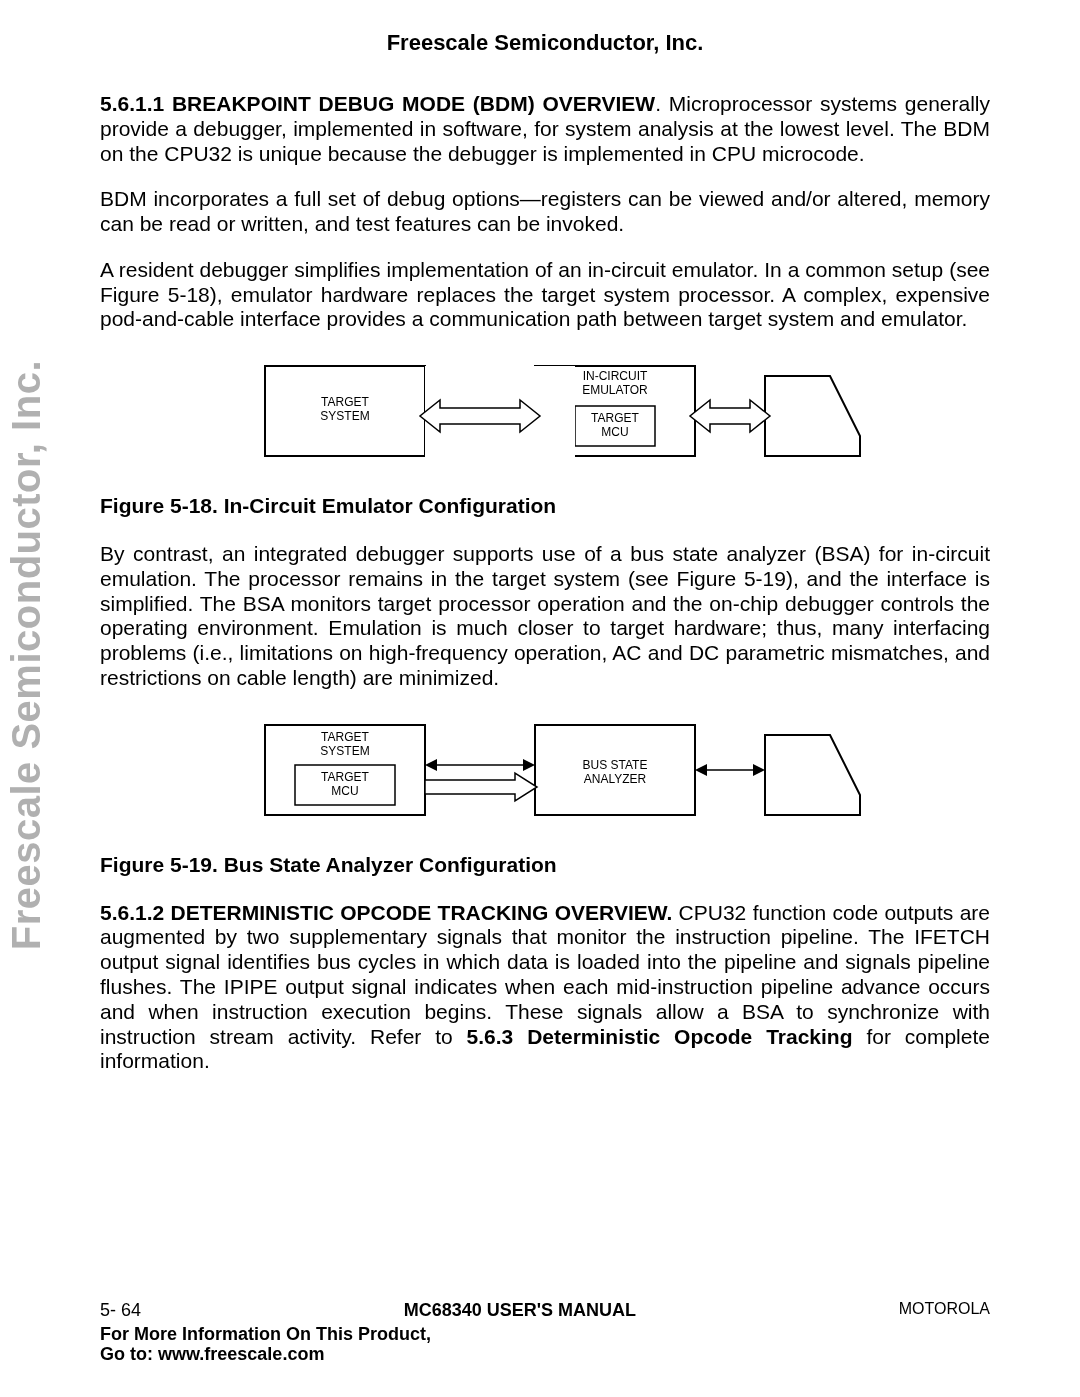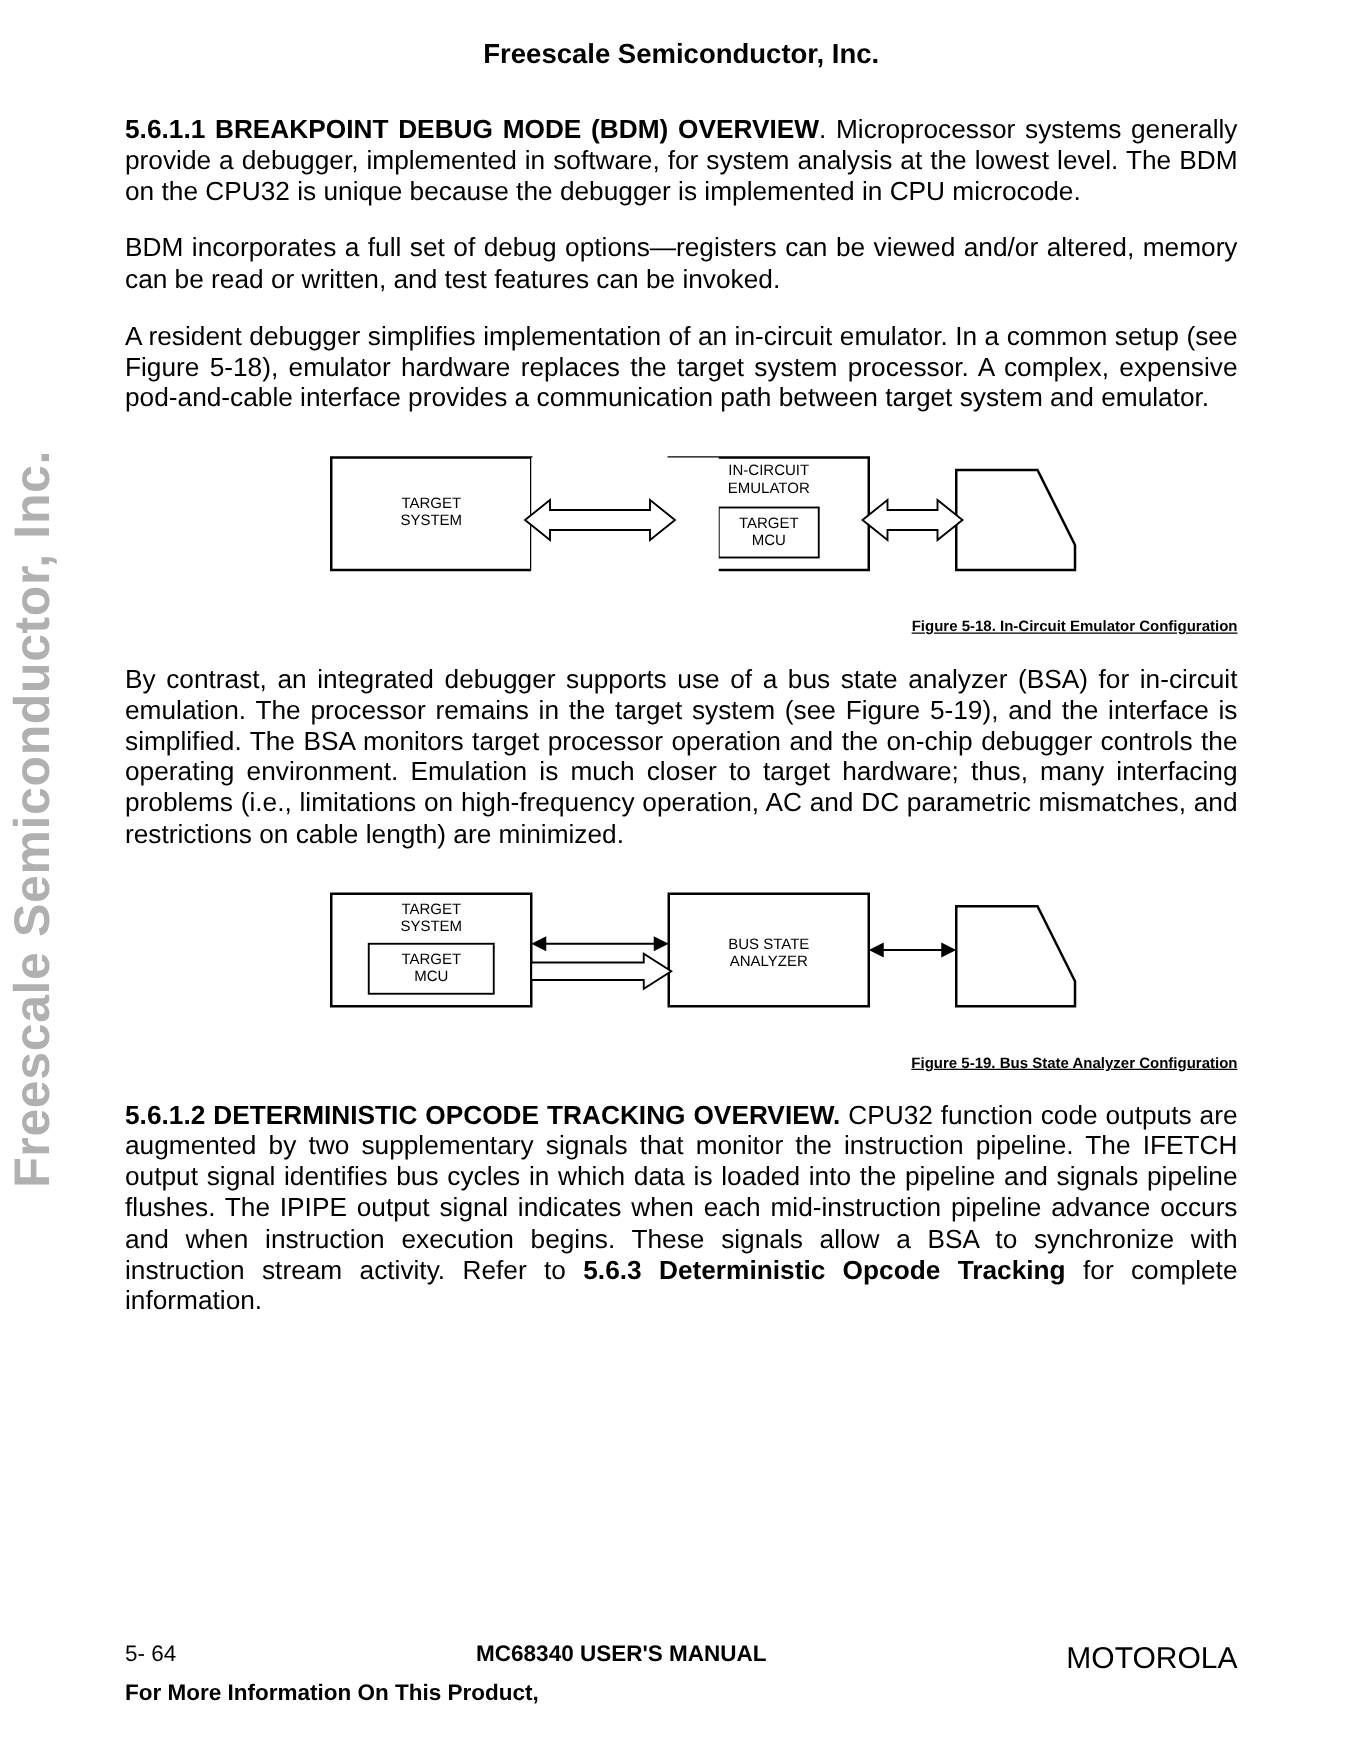--- a/index.html
+++ b/index.html
@@ -29,25 +29,24 @@
   .body-text {
     font-size: 21px;
     text-align: justify;
     line-height: 1.18;
     margin-bottom: 18px;
   }
   .section-inline-title {
     font-weight: bold;
   }
   .fig-caption {
-    text-align: right;
+    text-align: left;
     font-weight: bold;
-    font-size: 12px;
+    font-size: 21px;
     margin: 18px 0 24px 0;
-    text-decoration: underline;
   }
   .figure {
     width: 100%;
     display: flex;
     justify-content: center;
     margin-top: 24px;
   }
   .figure svg {
     display: block;
   }
@@ -67,21 +66,21 @@
     margin-bottom: 4px;
   }
   .footer-left {
     font-size: 18px;
   }
   .footer-center {
     font-weight: bold;
     font-size: 18px;
   }
   .footer-right {
-    font-size: 24px;
+    font-size: 16px;
   }
   .footer-info {
     font-weight: bold;
     font-size: 18px;
     line-height: 1.1;
   }
   .watermark {
     position: absolute;
     left: 4px;
     top: 360px;
@@ -186,13 +185,14 @@
 
 </div>
 
 <div class="footer">
   <div class="footer-row">
     <span class="footer-left">5- 64</span>
     <span class="footer-center">MC68340 USER'S MANUAL</span>
     <span class="footer-right">MOTOROLA</span>
   </div>
   <div class="footer-info">For More Information On This Product,</div>
+  <div class="footer-info">Go to: www.freescale.com</div>
 </div>
 
 </body></html>

